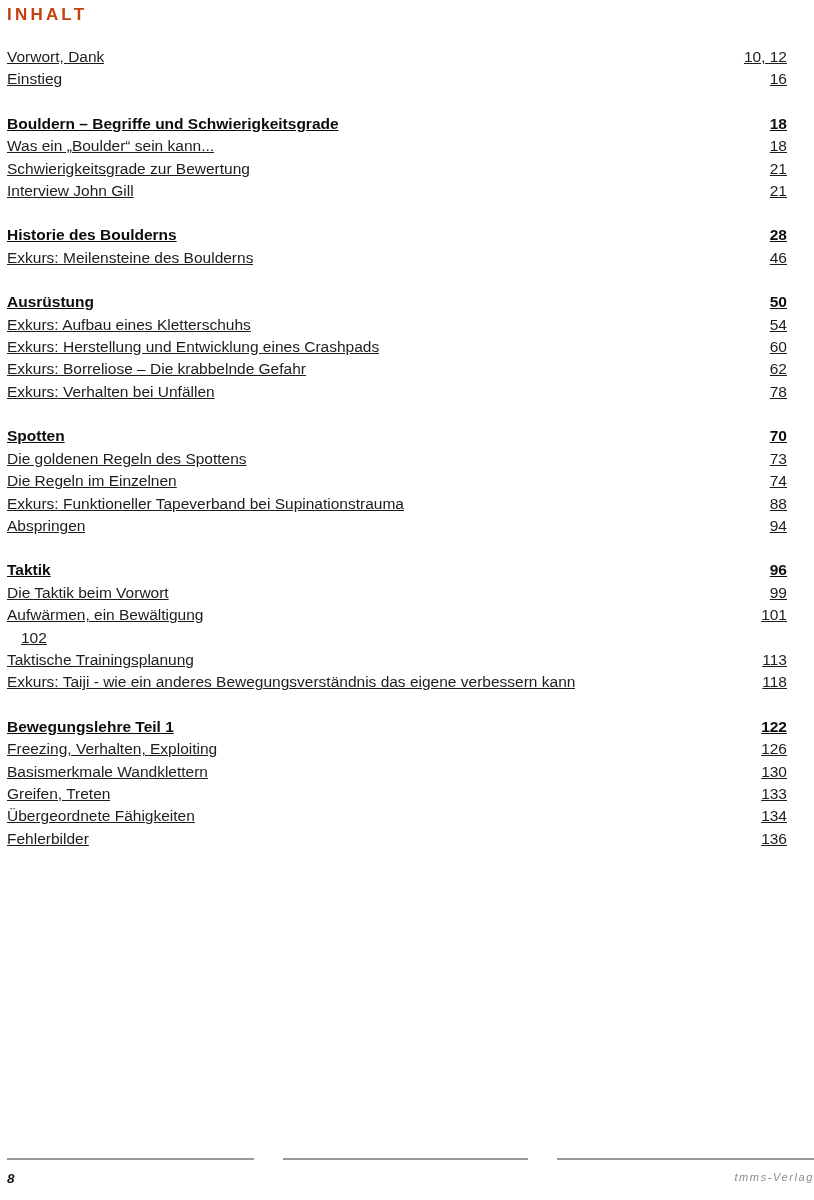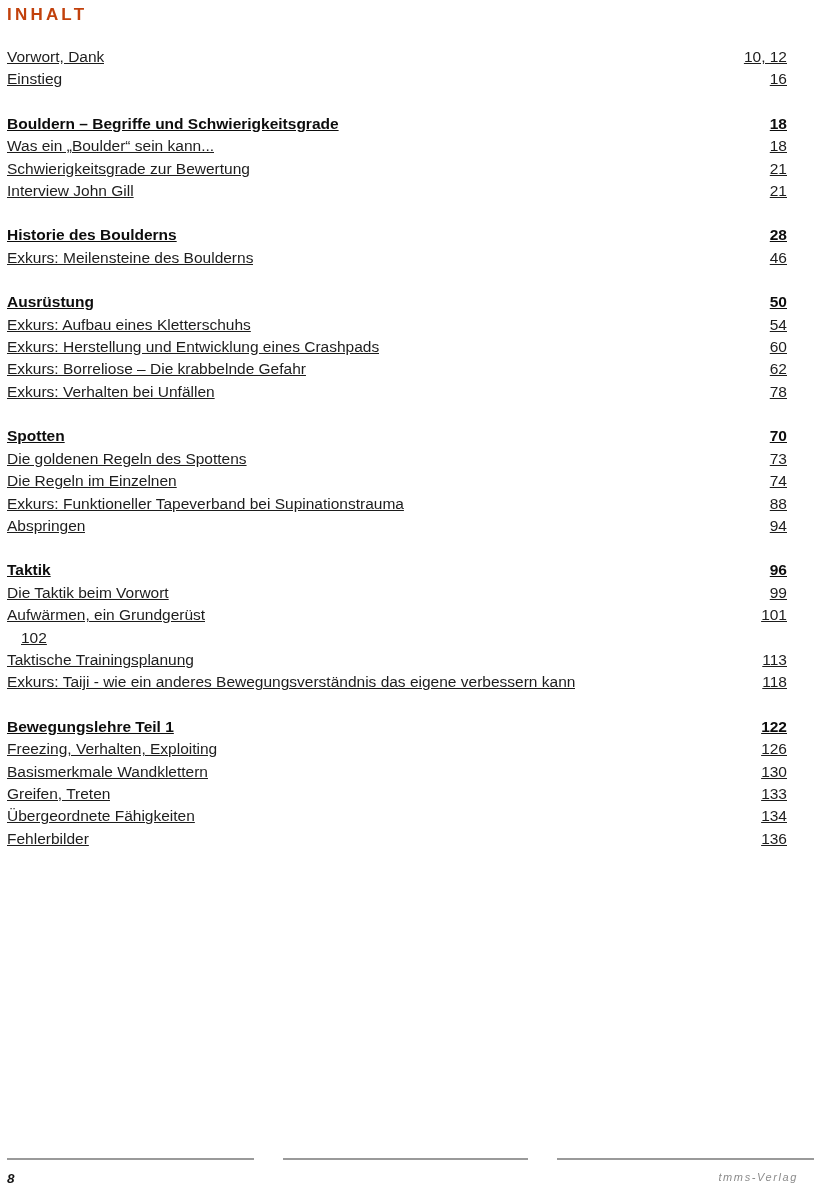--- a/index.html
+++ b/index.html
@@ -105,21 +105,21 @@
 
   .footer-col.left .footer-text {
     color: #141414;
     font-weight: bold;
     font-style: italic;
     font-size: 13.5px;
     letter-spacing: 0;
     text-align: left;
   }
   .footer-col.mid .footer-text   { text-align: right; padding-left: 1px; margin-top: 47px; }
-  .footer-col.right .footer-text { text-align: right; padding-right: 16px; }
+  .footer-col.right .footer-text { text-align: right; padding-right: 0; }
 </style>
 </head>
 <body>
 
 <div class="page">
 
   <div class="toc-title">INHALT</div>
 
   <div class="toc">
       <div class="toc-group">
@@ -207,21 +207,21 @@
       <div class="toc-group">
         <div class="toc-row section">
           <span class="label">Taktik</span>
           <span class="page-num">96</span>
         </div>
         <div class="toc-row">
           <span class="label">Die Taktik beim Vorwort</span>
           <span class="page-num">99</span>
         </div>
         <div class="toc-row">
-          <span class="label">Aufwärmen, ein Grundgerüst</span>
+          <span class="label">Aufwärmen, ein Bewältigung</span>
           <span class="page-num">101</span>
         </div>
         <div class="toc-row">
           <span class="page-num">102</span>
         </div>
         <div class="toc-row">
           <span class="label">Taktische Trainingsplanung</span>
           <span class="page-num">113</span>
         </div>
         <div class="toc-row">

